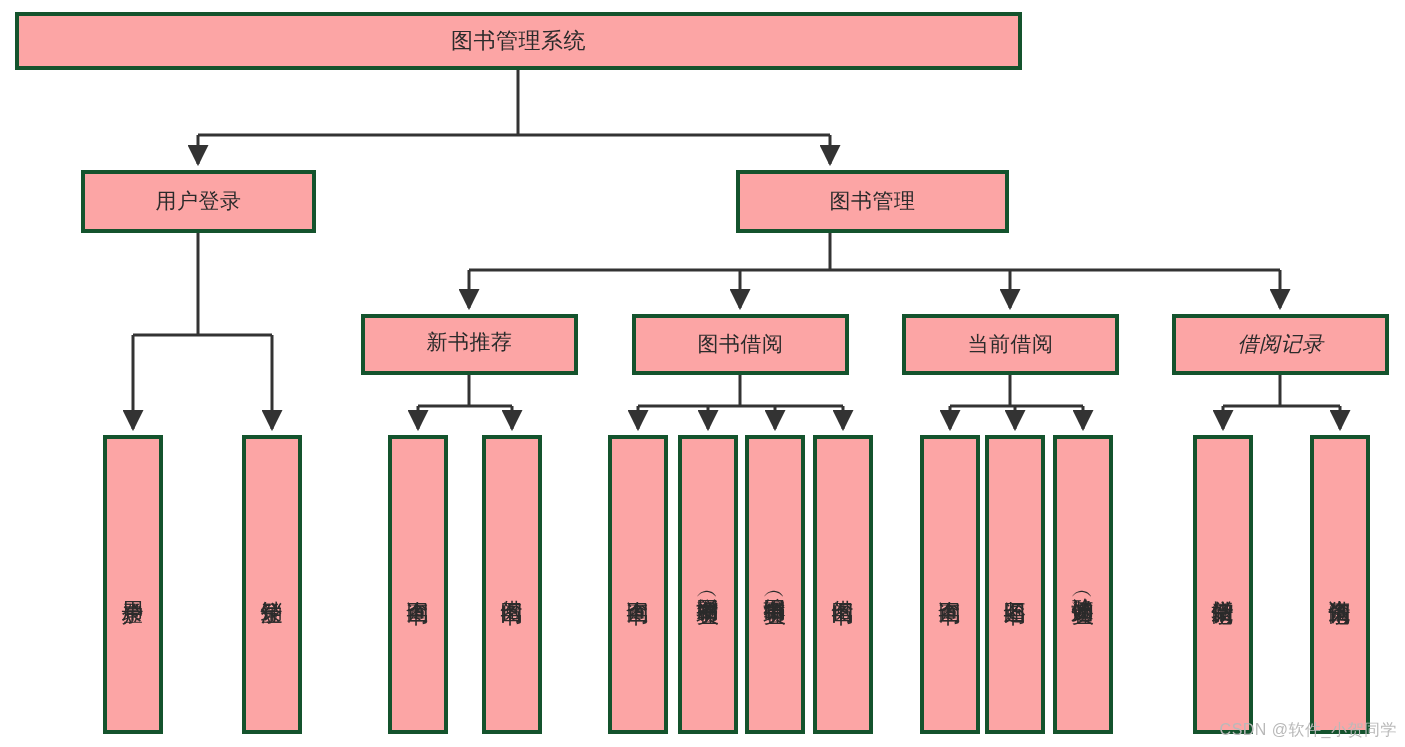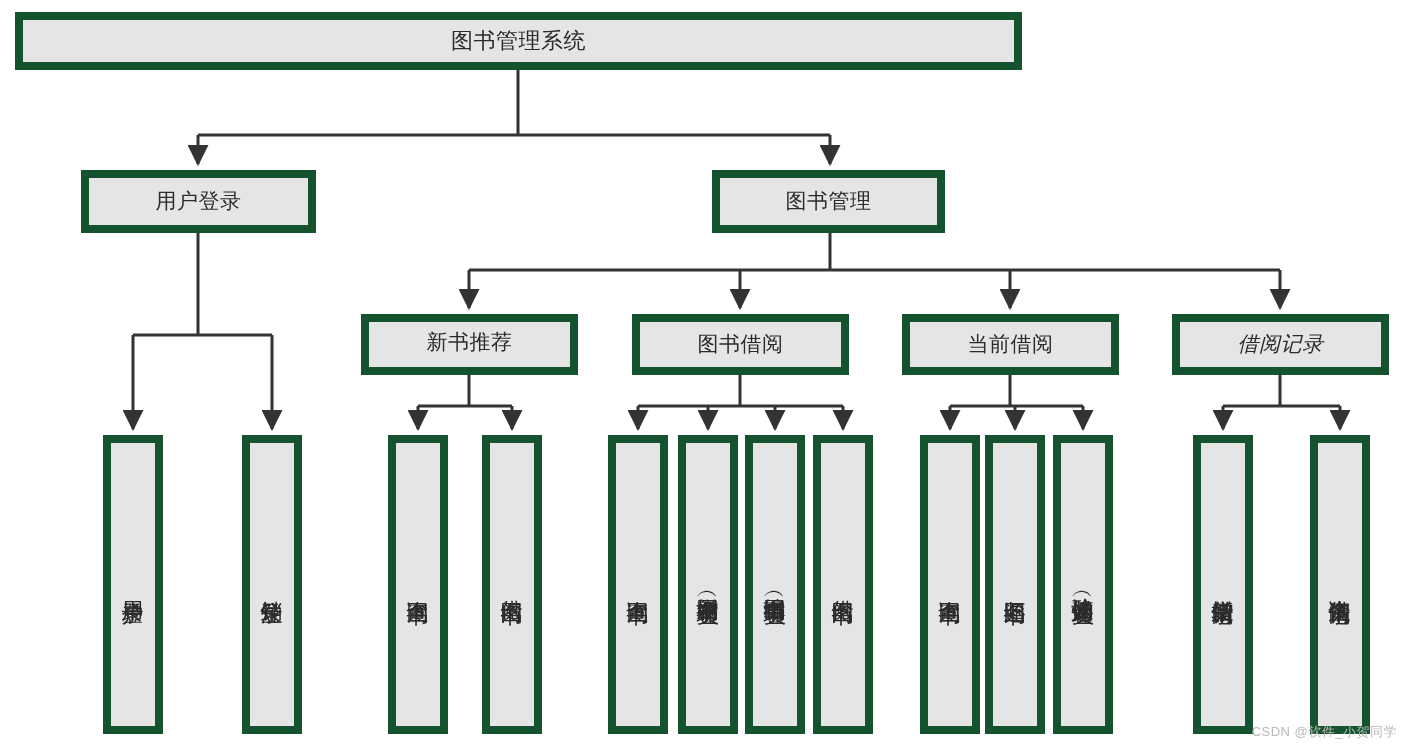--- a/index.html
+++ b/index.html
@@ -22,22 +22,22 @@
   svg.diagram-canvas {
     position: absolute;
     top: 0;
     left: 0;
     width: 1405px;
     height: 747px;
   }
   .node-box {
     position: absolute;
     box-sizing: border-box;
-    background: #e5e5e5;
-    border: 8px solid #14532d;
+    background: #fca5a5;
+    border: 4px solid #14532d;
     display: flex;
     align-items: center;
     justify-content: center;
     overflow: hidden;
   }
   .node-label {
     color: #2b2b2b;
     font-size: 21px;
     line-height: 1.18;
     letter-spacing: 0.5px;
@@ -52,21 +52,21 @@
     line-height: 1.05;
     white-space: nowrap;
   }
   .node-box.root .node-label {
     font-size: 22px;
   }
   .watermark {
     position: absolute;
     right: 8px;
     bottom: 6px;
-    font-size: 13px;
+    font-size: 16px;
     color: #b9b9b9;
     letter-spacing: 0.5px;
     white-space: nowrap;
     user-select: none;
   }
 </style>
 </head>
 <body>
 
 <div id="diagram-root">
@@ -122,21 +122,21 @@
     </g>
   </svg>
 
   <div class="node-box root" style="left:15px; top:12px; width:1007px; height:58px;">
     <span class="node-label">图书管理系统</span>
   </div>
 
   <div class="node-box" style="left:81px; top:170px; width:235px; height:63px;">
     <span class="node-label">用户登录</span>
   </div>
-  <div class="node-box" style="left:712px; top:170px; width:233px; height:63px;">
+  <div class="node-box" style="left:736px; top:170px; width:273px; height:63px;">
     <span class="node-label">图书管理</span>
   </div>
 
   <div class="node-box" style="left:361px; top:314px; width:217px; height:61px;font-family:Liberation Mono, monospace;">
     <span class="node-label">新书推荐</span>
   </div>
   <div class="node-box" style="left:902px; top:314px; width:217px; height:61px;">
     <span class="node-label">当前借阅</span>
   </div>
   <div class="node-box" style="left:632px; top:314px; width:217px; height:61px;">

